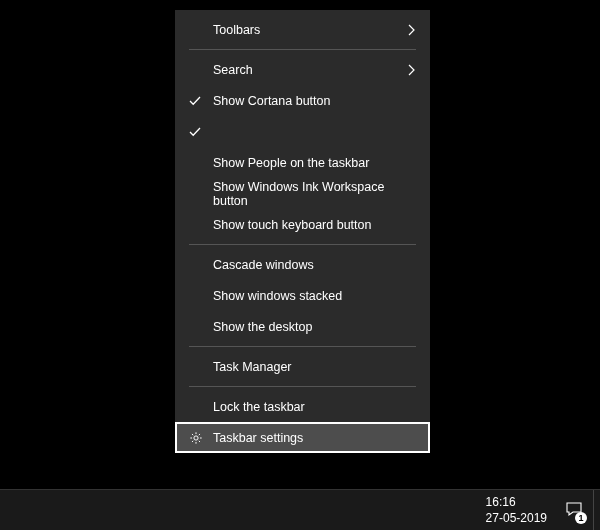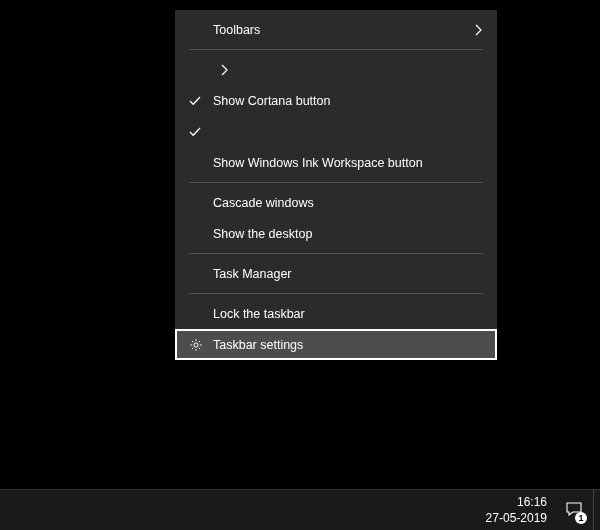--- a/index.html
+++ b/index.html
@@ -19,21 +19,21 @@
     width: 100%;
     height: 100%;
     background: #000;
   }
 
   
   .context-menu {
     position: absolute;
     left: 175px;
     top: 10px;
-    width: 322px;
+    width: 255px;
     background: #2b2b2b;
     box-shadow: 0 4px 20px rgba(0,0,0,0.6);
     padding-top: 4px;
     padding-bottom: 0;
   }
 
   .menu-item {
     display: flex;
     align-items: center;
     height: 31px;
@@ -94,21 +94,21 @@
     border-top: 1px solid #333;
   }
 
   .tray-spacer {
     flex: 1;
   }
 
   .tray-clock {
     display: flex;
     flex-direction: column;
-    align-items: flex-end;
+    align-items: flex-start;
     justify-content: center;
     padding: 0 8px;
     font-size: 12px;
     line-height: 1.35;
     color: #fff;
   }
 
   .tray-action-center {
     display: flex;
     align-items: center;
@@ -153,20 +153,21 @@
         <svg width="8" height="12" viewBox="0 0 8 12">
             <path d="M1 1 L6 6 L1 11" stroke="#fff" stroke-width="1.2" fill="none"></path>
           </svg>
       </span>
     </div>
 
     <div class="separator"></div>
 
     <div class="menu-item">
       <span class="check-slot"></span>
+      <span class="label">Search</span>
       <span class="arrow-slot chevron">
         <svg width="8" height="12" viewBox="0 0 8 12">
             <path d="M1 1 L6 6 L1 11" stroke="#fff" stroke-width="1.2" fill="none"></path>
           </svg>
       </span>
     </div>
 
     <div class="menu-item">
       <span class="check-slot checkmark">
         <svg width="12" height="12" viewBox="0 0 12 12">
@@ -179,36 +180,51 @@
 
     <div class="menu-item">
       <span class="check-slot checkmark">
         <svg width="12" height="12" viewBox="0 0 12 12">
             <path d="M1 6 L4.2 9.2 L11 2" stroke="#fff" stroke-width="1.3" fill="none"></path>
           </svg>
       </span>
       <span class="arrow-slot"></span>
     </div>
 
+    <div class="menu-item">
+      <span class="check-slot"></span>
+      <span class="label">Show People on the taskbar</span>
+      <span class="arrow-slot"></span>
+    </div>
 
     <div class="menu-item">
       <span class="check-slot"></span>
       <span class="label">Show Windows Ink Workspace button</span>
       <span class="arrow-slot"></span>
     </div>
 
+    <div class="menu-item">
+      <span class="check-slot"></span>
+      <span class="label">Show touch keyboard button</span>
+      <span class="arrow-slot"></span>
+    </div>
 
     <div class="separator"></div>
 
     <div class="menu-item">
       <span class="check-slot"></span>
       <span class="label">Cascade windows</span>
       <span class="arrow-slot"></span>
     </div>
 
+    <div class="menu-item">
+      <span class="check-slot"></span>
+      <span class="label">Show windows stacked</span>
+      <span class="arrow-slot"></span>
+    </div>
 
 
     <div class="menu-item">
       <span class="check-slot"></span>
       <span class="label">Show the desktop</span>
       <span class="arrow-slot"></span>
     </div>
 
     <div class="separator"></div>
 

